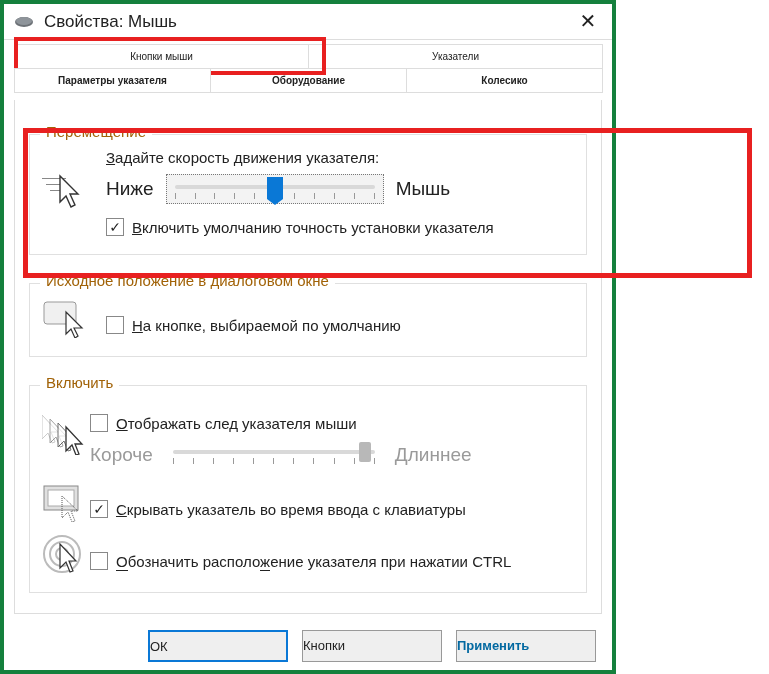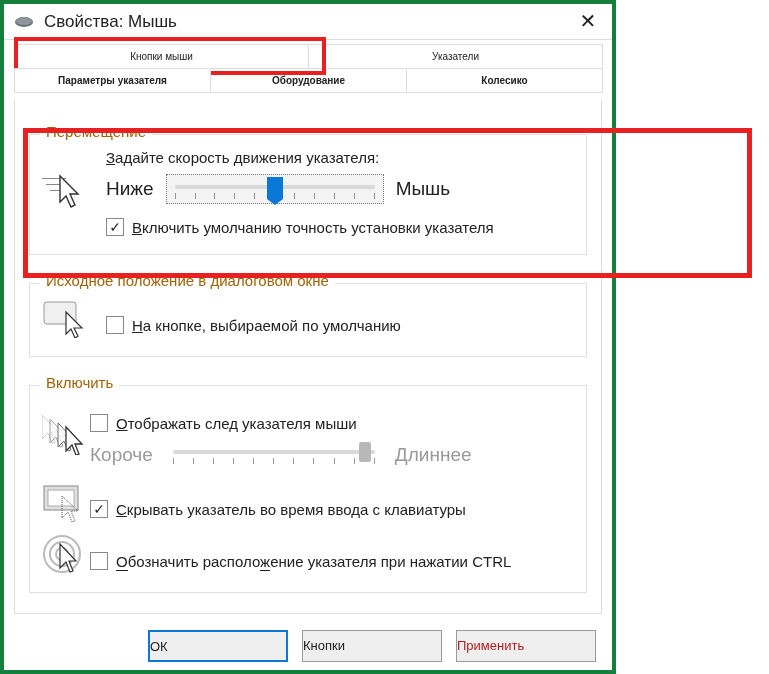--- a/index.html
+++ b/index.html
@@ -197,22 +197,23 @@
     background: #efefef;
     font-size: 13px;
     text-align: left;
     line-height: 30px;
     cursor: pointer;
   }
   .btn.primary {
     border: 2px solid #0a78d6;
   }
   .btn.disabled {
-    color: #b91c1c;
+    color: #0369a1;
     cursor: default;
+    font-weight: bold;
   }
   .underline-first::first-letter { text-decoration: underline; }
   .icon-mouse-speed svg, .icon-snap svg, .icon-trail svg,
   .icon-hide svg, .icon-locate svg { display: block; }
   .vis-block { display: flex; align-items: center; margin-bottom: 12px; }
   .vis-block .body-cell-vis { flex: 1; }
 </style>
 </head>
 <body>
 

